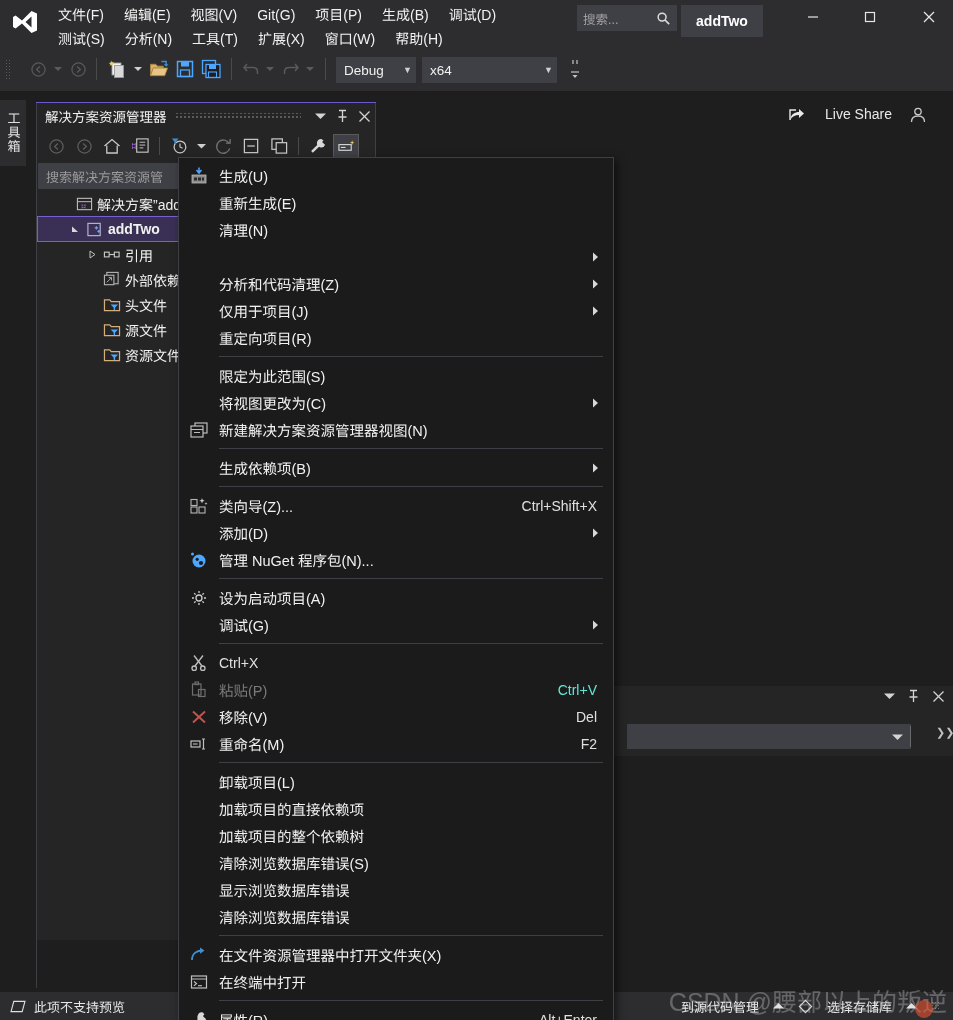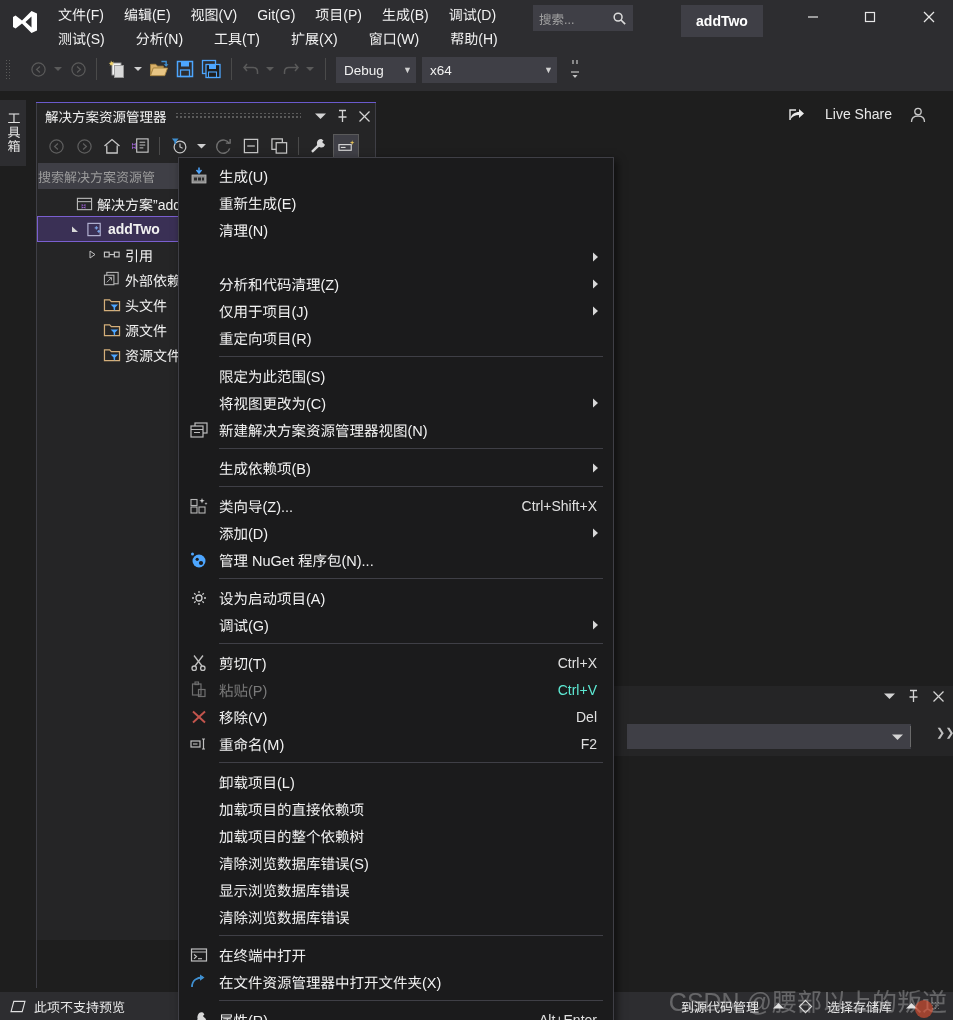--- a/index.html
+++ b/index.html
@@ -16,28 +16,28 @@
   
   .titlebar {
     position: absolute; left: 0; top: 0; width: 953px; height: 47px;
     background: #2d2d30;
   }
   .vs-logo {
     position: absolute; left: 10px; top: 8px; width: 30px; height: 28px;
     display: flex; align-items: center; justify-content: center;
   }
   .menurow1 { position: absolute; left: 48px; top: 3px; height: 24px; display: flex; align-items: center; }
-  .menurow2 { position: absolute; left: 48px; top: 28px; height: 22px; display: flex; align-items: center; gap: 11px; }
+  .menurow2 { position: absolute; left: 48px; top: 28px; height: 22px; display: flex; align-items: center; }
   .menu-item {
     font-size: 14px; color: #f1f1f1; padding: 2px 10px; cursor: default;
     white-space: nowrap; line-height: 19px;
   }
 
   .searchbox {
-    position: absolute; left: 533px; top: 5px; width: 100px; height: 26px;
+    position: absolute; left: 577px; top: 5px; width: 100px; height: 26px;
     background: #3f3f46; display: flex; align-items: center; padding: 0 6px;
   }
   .searchbox .ph { font-size: 12.5px; color: #a0a0a0; flex: 1; }
   .searchbox .sicon { color: #d4d4d4; }
 
   .proj-chip {
     position: absolute; left: 681px; top: 5px; width: 82px; height: 32px;
     background: #3f3f46; display: flex; align-items: center; justify-content: center;
     font-size: 14px; font-weight: bold; color: #ffffff;
   }
@@ -111,21 +111,21 @@
   }
   .se-ibtn { width: 26px; height: 24px; display: flex; align-items: center; justify-content: center; color: #c8c8c8; }
   .se-ibtn.dis { color: #5f5f5f; }
   .se-ibtn.active { background: #3f3f46; border: 1px solid #5a5a5a; }
   .se-isep { width: 1px; height: 18px; background: #4a4a4a; margin: 0 4px; }
 
   .se-search {
     position: absolute; left: 1px; top: 60px; width: 336px; height: 26px;
     background: #3f3f46; display: flex; align-items: center;
   }
-  .se-search .ph { font-size: 13px; color: #9b9b9b; white-space: nowrap; }
+  .se-search .ph { font-size: 13px; color: #9b9b9b; margin-left: 8px; white-space: nowrap; }
 
   .se-tree { position: absolute; left: 0; top: 88px; width: 338px; }
   .tr { display: flex; align-items: center; height: 25px; font-size: 14px; color: #f1f1f1; white-space: nowrap; }
   .tr.sel { background: #3a3055; border: 1px solid #7a5fd0; height: 26px; font-weight: bold; }
   .tr .tw { width: 18px; display: flex; align-items: center; justify-content: center; color: #c0c0c0; font-size: 9px; }
   .tr .ti { width: 22px; display: flex; align-items: center; justify-content: center; }
   .tr .tl { margin-left: 2px; }
 
   
   .preview-box {
@@ -744,21 +744,20 @@
         <span class="ci-icon">
           <svg width="20" height="18" viewBox="0 0 20 18">
             <g stroke="#c0c0c0" stroke-width="1.3" fill="none">
               <line x1="5" y1="1.5" x2="13" y2="12"></line>
               <line x1="14" y1="1.5" x2="6" y2="12"></line>
               <circle cx="5.2" cy="14.2" r="2.2"></circle>
               <circle cx="13.8" cy="14.2" r="2.2"></circle>
             </g>
           </svg>
         </span>
-        <span class="ci-label">剪切(T)</span>
         <span class="ci-accel">Ctrl+X</span>
       </div>
       <div class="ci disabled">
         <span class="ci-icon">
           <svg width="20" height="18" viewBox="0 0 20 18">
             <rect x="3.5" y="3" width="8.5" height="11" fill="none" stroke="#6f6f6f" stroke-width="1.2"></rect>
             <rect x="6" y="1" width="3.5" height="2.6" fill="none" stroke="#6f6f6f" stroke-width="1.1"></rect>
             <rect x="9.5" y="8.5" width="6.5" height="7" fill="none" stroke="#6f6f6f" stroke-width="1.2"></rect>
           </svg>
         </span>
@@ -805,39 +804,39 @@
       </div>
       <div class="ci">
         <span class="ci-icon"></span>
         <span class="ci-label">显示浏览数据库错误</span>
       </div>
       <div class="ci">
         <span class="ci-icon"></span>
         <span class="ci-label">清除浏览数据库错误</span>
       </div>
       <div class="csep"></div>
+      <div class="ci">
+        <span class="ci-icon">
+          <svg width="20" height="18" viewBox="0 0 20 18">
+            <path d="M3,14 C3,7 8,4.5 14,4.5" fill="none" stroke="#3f8fd0" stroke-width="1.8"></path>
+            <path d="M11,1.5 L15.5,4.6 L11,7.8 Z" fill="#3f8fd0"></path>
+          </svg>
+        </span>
+        <span class="ci-label">在文件资源管理器中打开文件夹(X)</span>
+      </div>
       <div class="ci">
         <span class="ci-icon">
           <svg width="20" height="18" viewBox="0 0 20 18">
             <rect x="2.5" y="3" width="15" height="12" fill="none" stroke="#c0c0c0" stroke-width="1.2"></rect>
             <line x1="2.5" y1="6" x2="17.5" y2="6" stroke="#c0c0c0" stroke-width="1"></line>
             <path d="M5,8.5 L7.5,10.6 L5,12.7" fill="none" stroke="#c0c0c0" stroke-width="1.2"></path>
             <line x1="9" y1="12.7" x2="13" y2="12.7" stroke="#c0c0c0" stroke-width="1.1"></line>
           </svg>
         </span>
         <span class="ci-label">在终端中打开</span>
-      </div>
-      <div class="ci">
-        <span class="ci-icon">
-          <svg width="20" height="18" viewBox="0 0 20 18">
-            <path d="M3,14 C3,7 8,4.5 14,4.5" fill="none" stroke="#3f8fd0" stroke-width="1.8"></path>
-            <path d="M11,1.5 L15.5,4.6 L11,7.8 Z" fill="#3f8fd0"></path>
-          </svg>
-        </span>
-        <span class="ci-label">在文件资源管理器中打开文件夹(X)</span>
       </div>
       <div class="csep"></div>
       <div class="ci">
         <span class="ci-icon">
           <svg width="20" height="18" viewBox="0 0 20 18">
             <path d="M14,1.5 A4.6,4.6 0 1 0 17.2,8 L16.6,7.8 L13.9,5.1 L15.4,3.6 Z" fill="#d8d8d8"></path>
             <path d="M12.8,8.2 L3.8,16.3 L2,14.4 L10.8,6.3 Z" fill="#d8d8d8"></path>
           </svg>
         </span>
         <span class="ci-label">属性(R)</span>

